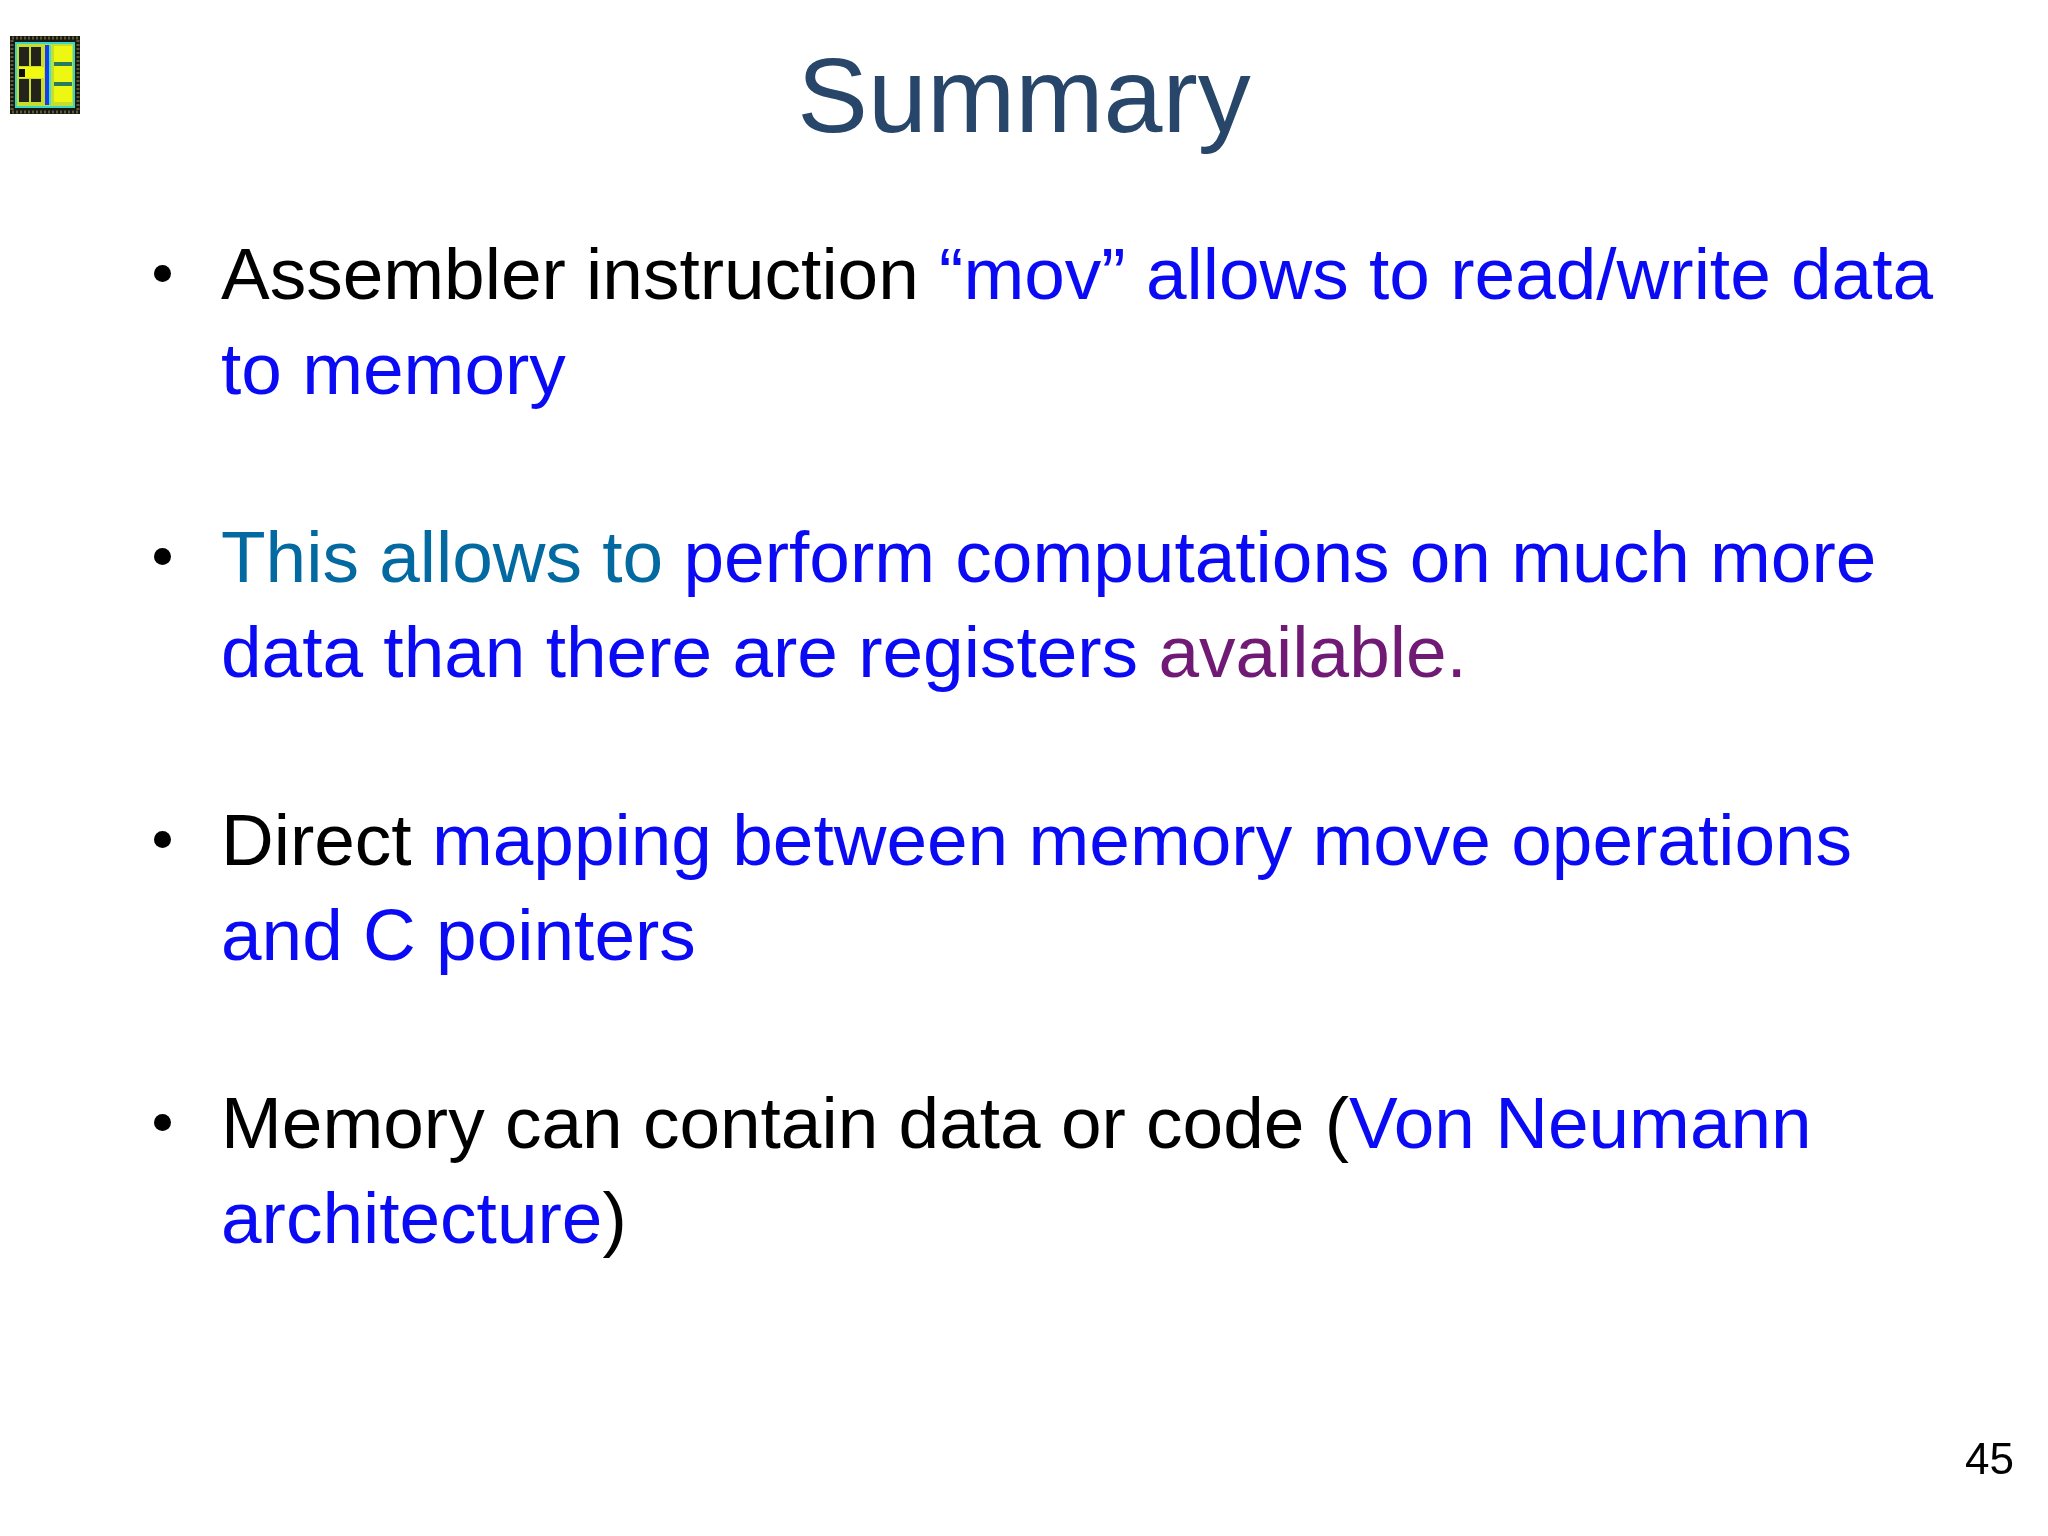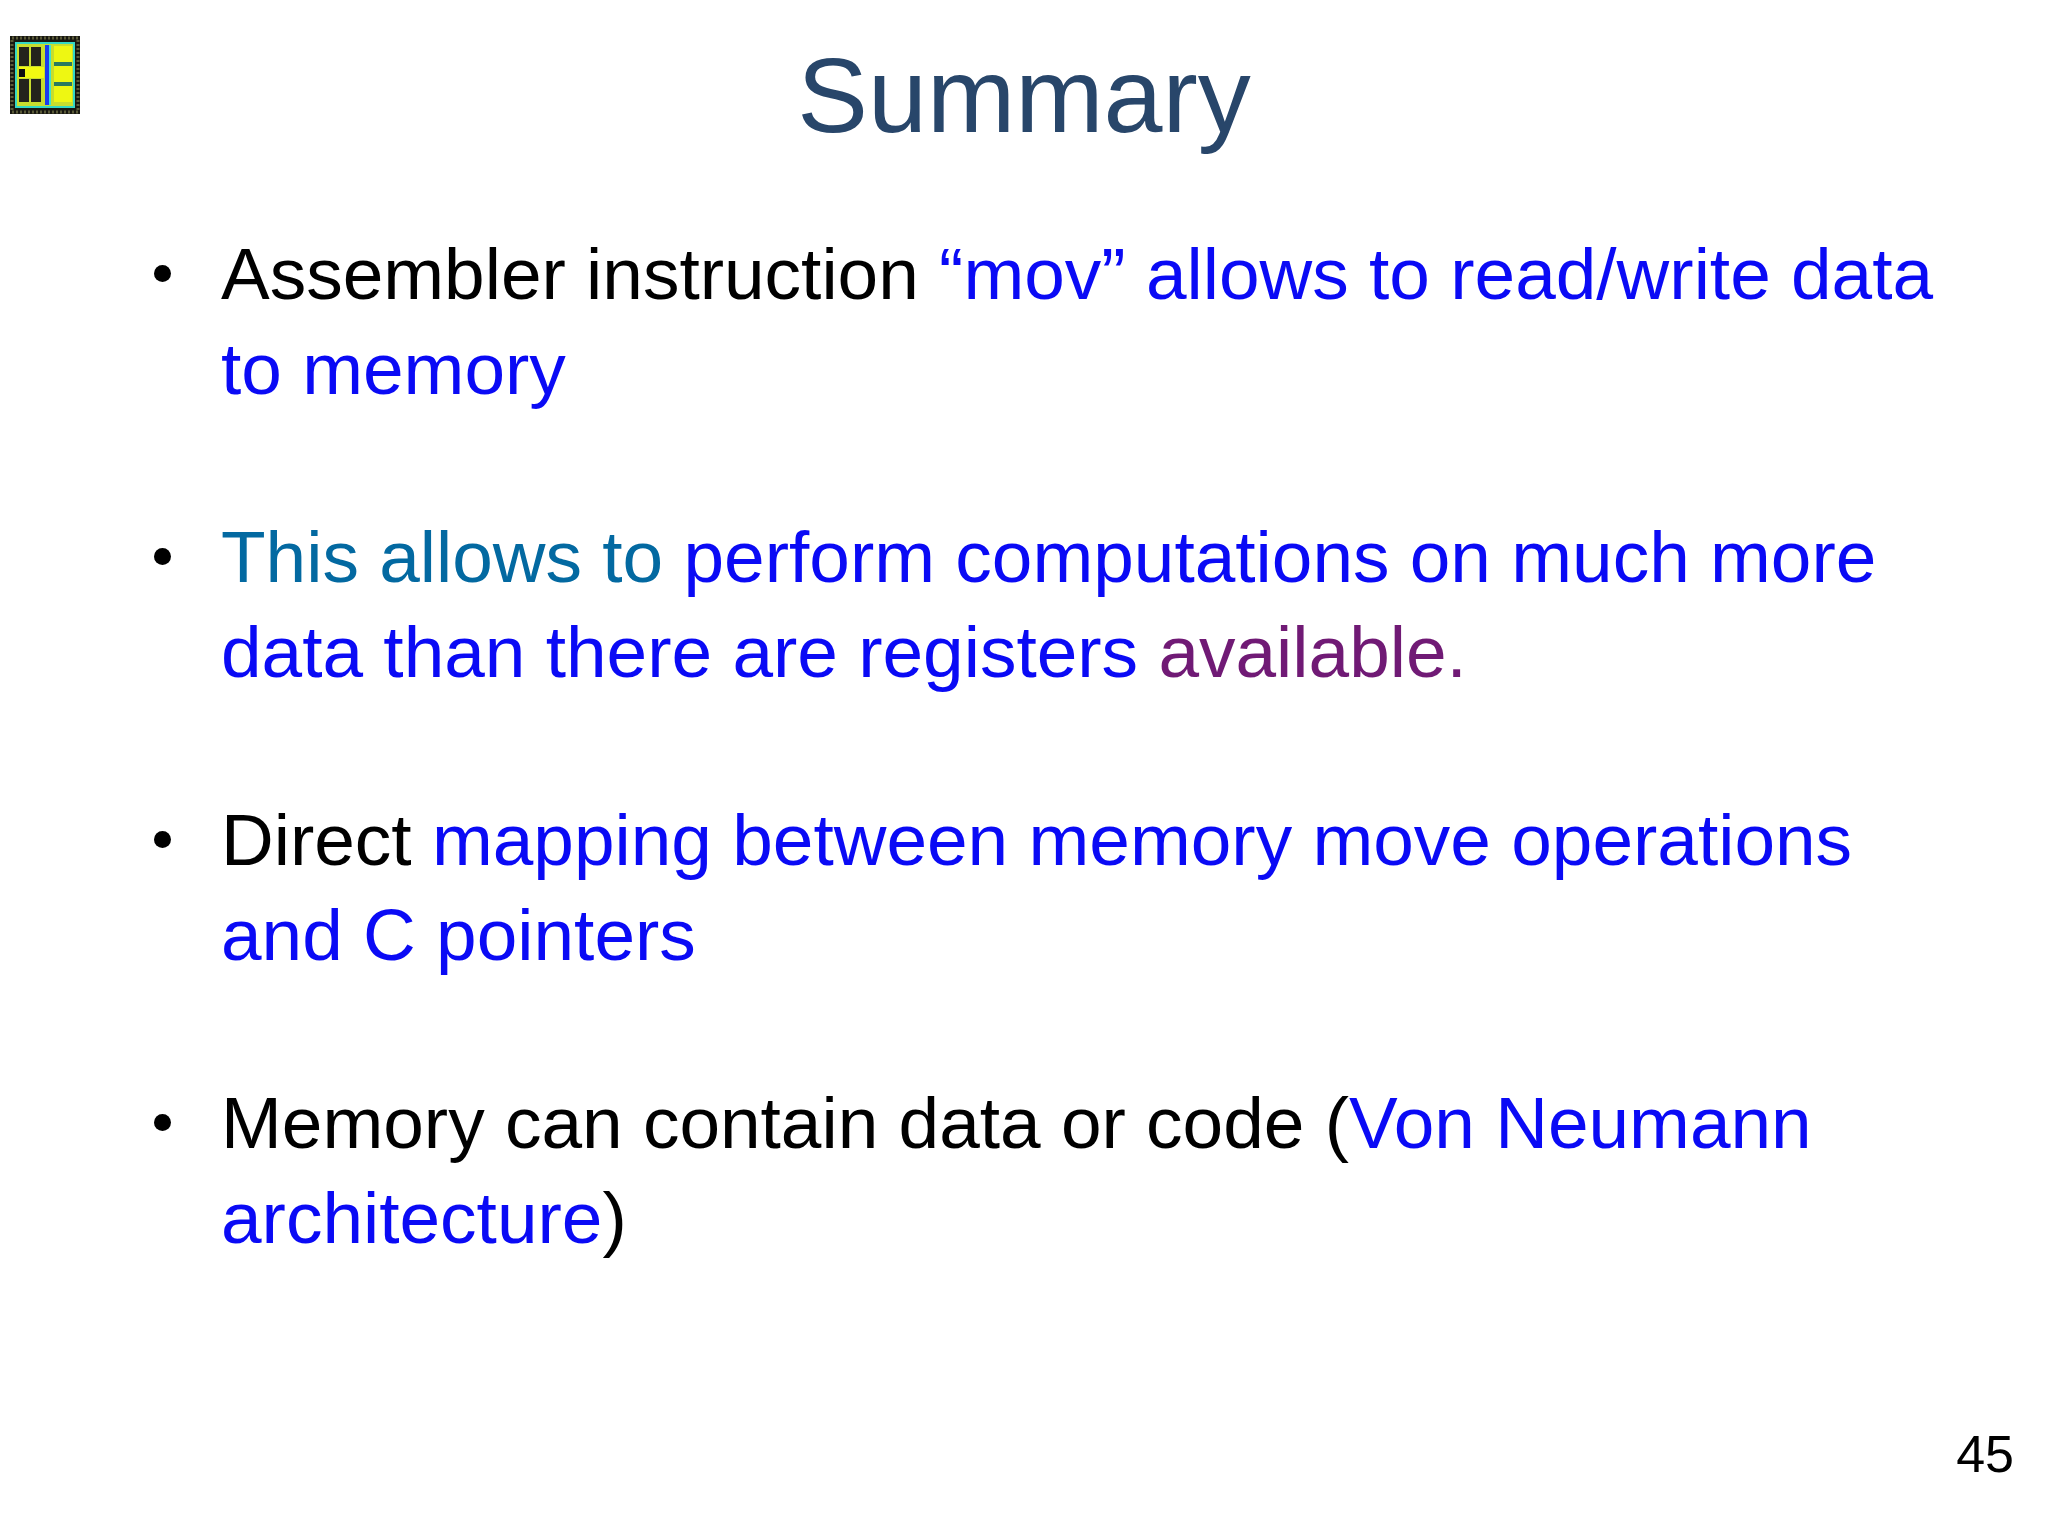--- a/index.html
+++ b/index.html
@@ -58,21 +58,21 @@
     width: 17px;
     height: 17px;
     border-radius: 50%;
     background: #000000;
   }
 
   .page-number {
     position: absolute;
     right: 34px;
     bottom: 52px;
-    font-size: 52px;
+    font-size: 44px;
     color: #000000;
   }
 </style>
 </head>
 <body style="background: rgb(255, 255, 255);">
 
 <div class="slide">
 
   <div class="logo">
     <svg viewBox="0 0 70 78" xmlns="http://www.w3.org/2000/svg">

